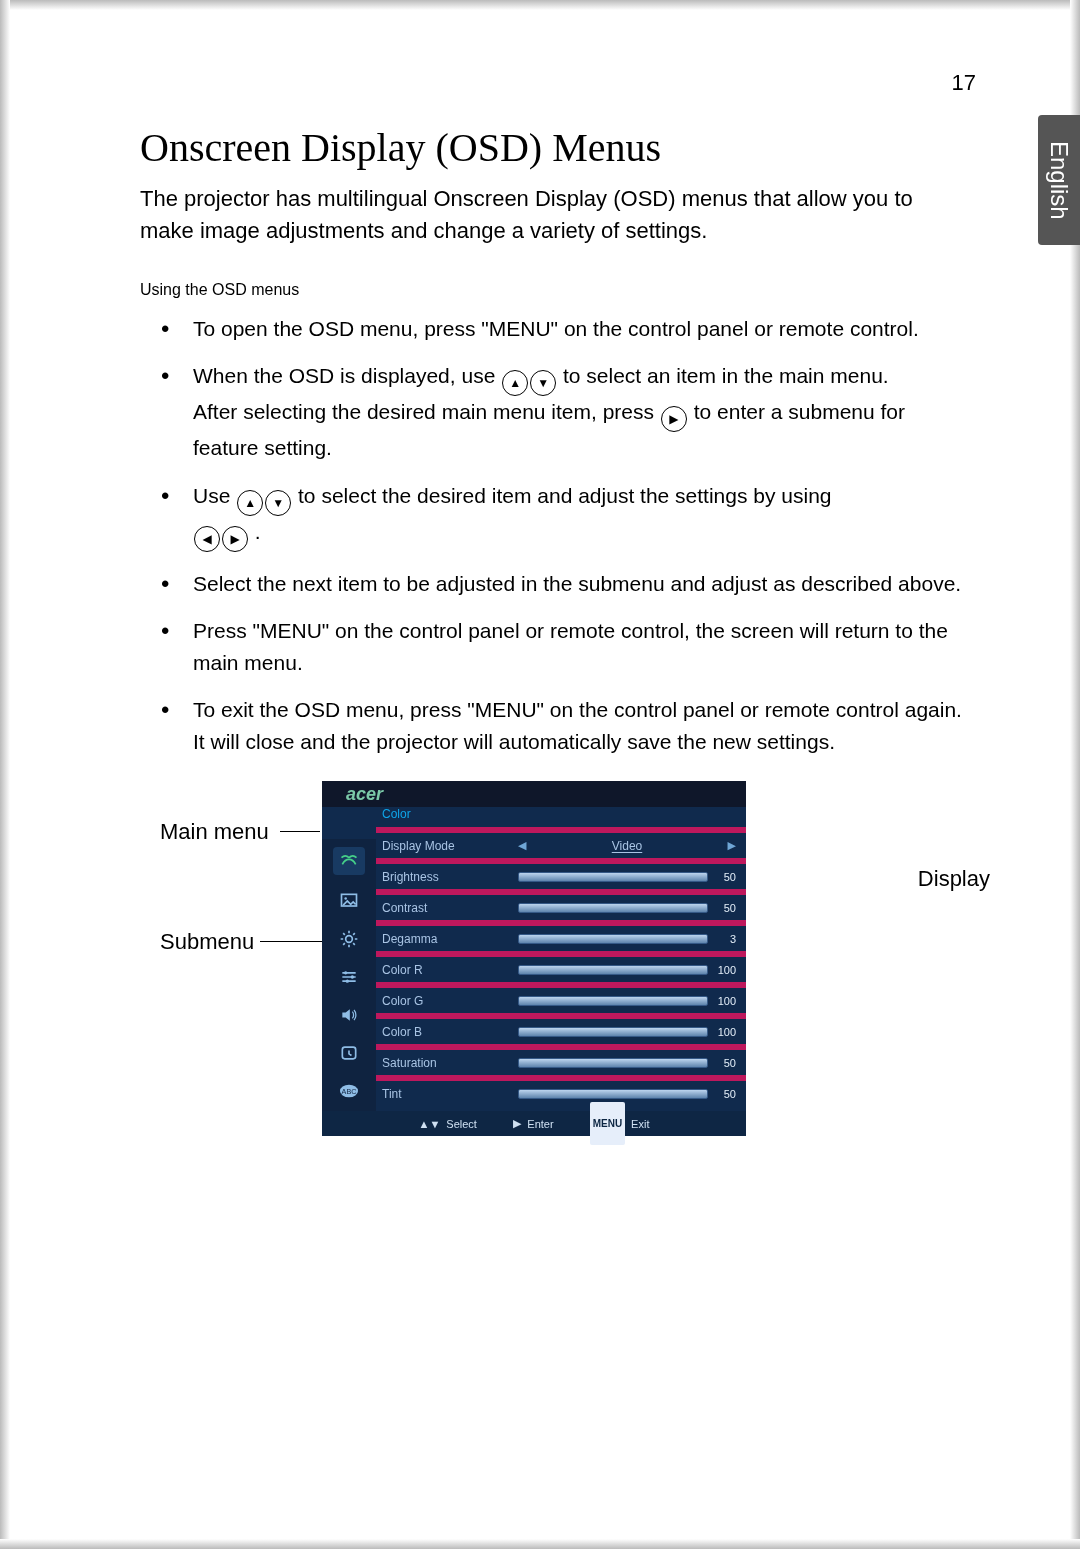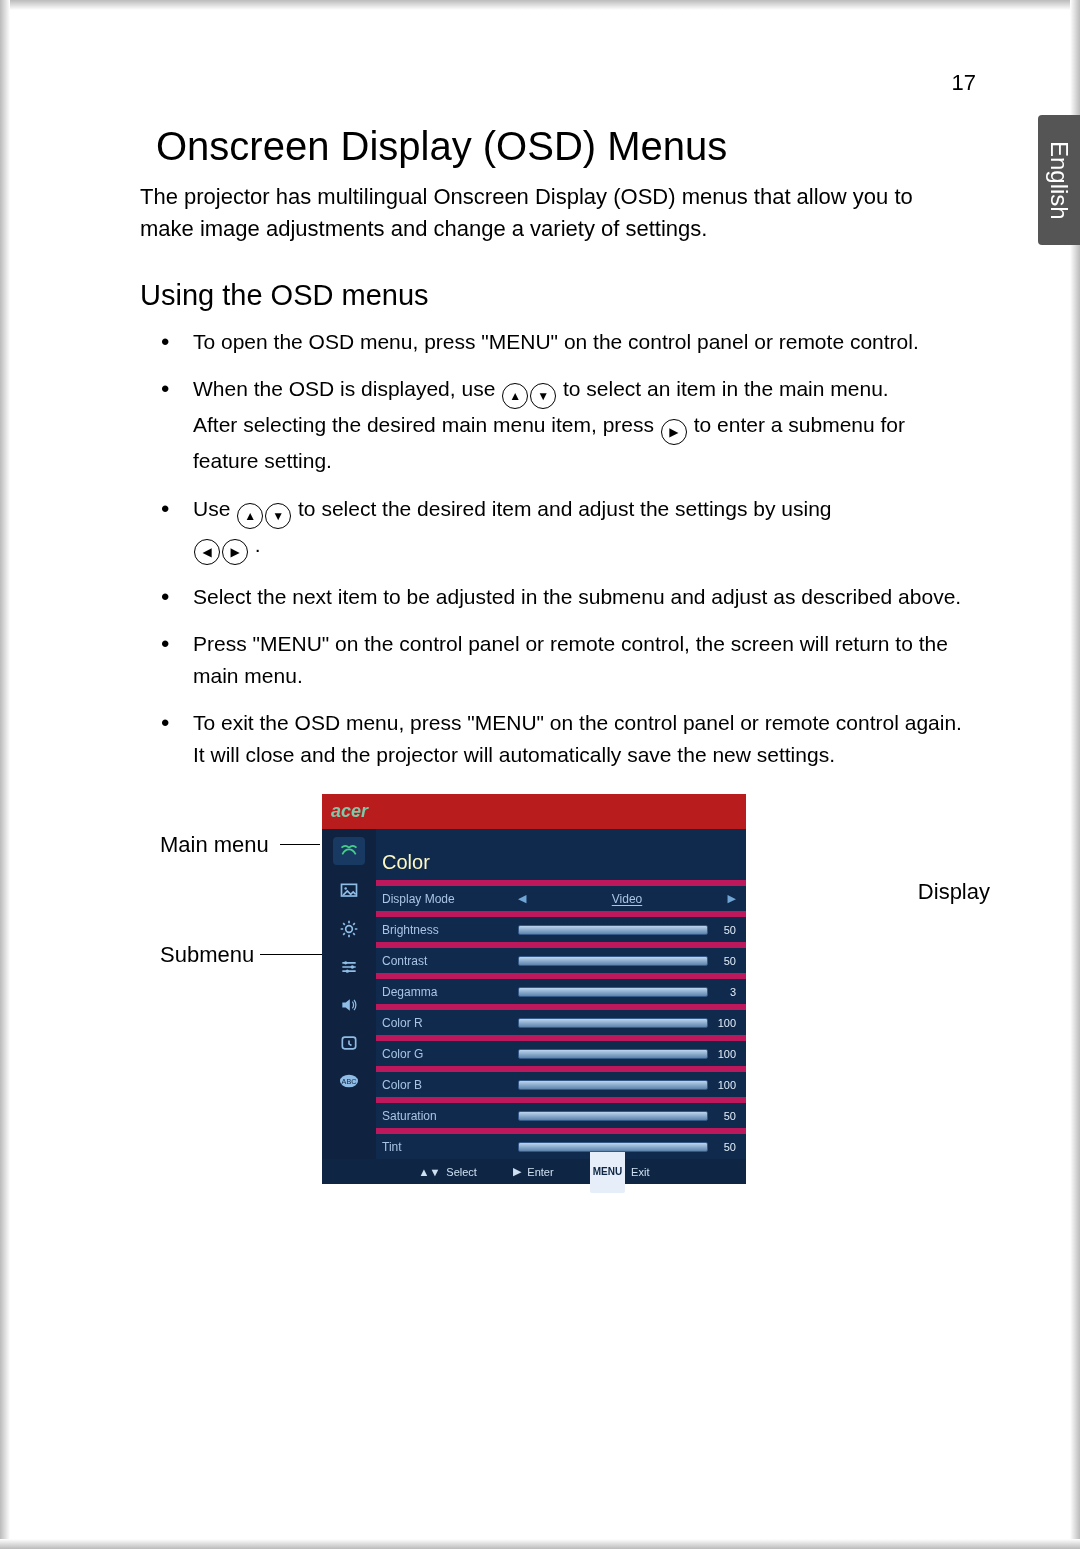--- a/index.html
+++ b/index.html
@@ -39,29 +39,30 @@
     text-orientation: mixed;
     font-size: 24px;
     display:flex;
     align-items:center;
     justify-content:center;
     border-radius: 4px 0 0 4px;
   }
   h1.title {
     font-size: 40px;
     font-weight: 400;
-    margin: 54px 0 12px 16px;
+    margin: 54px 0 12px 0;
+    font-family: Liberation Serif, serif;
   }
   .intro {
     font-size: 22px;
     line-height: 1.45;
     max-width: 780px;
     margin-bottom: 34px;
   }
-  h2.subtitle { font-size: 29px; font-weight: 400; margin: 0 0 14px 0; }
+  h2.subtitle { font-size: 16px; font-weight: 400; margin: 0 0 14px 0; }
   ul.bullets {
     list-style: none;
     padding: 0 0 0 36px;
     margin: 11px;
     max-width: 780px;
   }
   ul.bullets > li {
     position: relative;
     font-size: 21px;
     line-height: 1.5;
@@ -103,58 +104,59 @@
 
   .osd {
     position:absolute;
     left:182px; top:0;
     width:424px;
     font-size:12px;
     color:#a9c4e4;
     box-shadow: 0 0 0 1px #10294a inset;
   }
   .osd-header{
-    height:35px;
-    background:#b91c1c;
+    height:26px;
+    background:#0f172a;
     color:#7bc9a8;
     font-style:italic;
     font-weight:bold;
     font-size:18px;
-    padding-left:9px;
+    padding-left:24px;
     display:flex; align-items:center;
   }
   .osd-body{
     display:flex;
     background:#102a4d;
   }
   .osd-side{
     width:54px;
     background:#0f2340;
     display:flex;
     flex-direction:column;
     align-items:center;
     padding:8px 0;
     gap:14px;
+    margin-top:32px;
   }
   .side-icon{
     width:28px; height:24px;
     display:flex; align-items:center; justify-content:center;
     color:#8fbde6;
   }
   .side-icon.active{
     color:#45d089;
     background:#183a62;
     border-radius:4px;
     padding:2px;
   }
   .osd-main{ flex:1; }
   .osd-title{
-    color:#fef9c3;
-    font-size:20px;
-    padding:22px 0 6px 6px;
+    color:#0ea5e9;
+    font-size:12px;
+    padding:0 0 6px 6px;
   }
   .osd-row{
     display:flex;
     align-items:center;
     height:25px;
     border-top:6px solid #be185d;
     padding-left:6px;
     justify-content:space-between;
   }
   .osd-row .label{ flex:0 0 136px; font-size:12px; }

